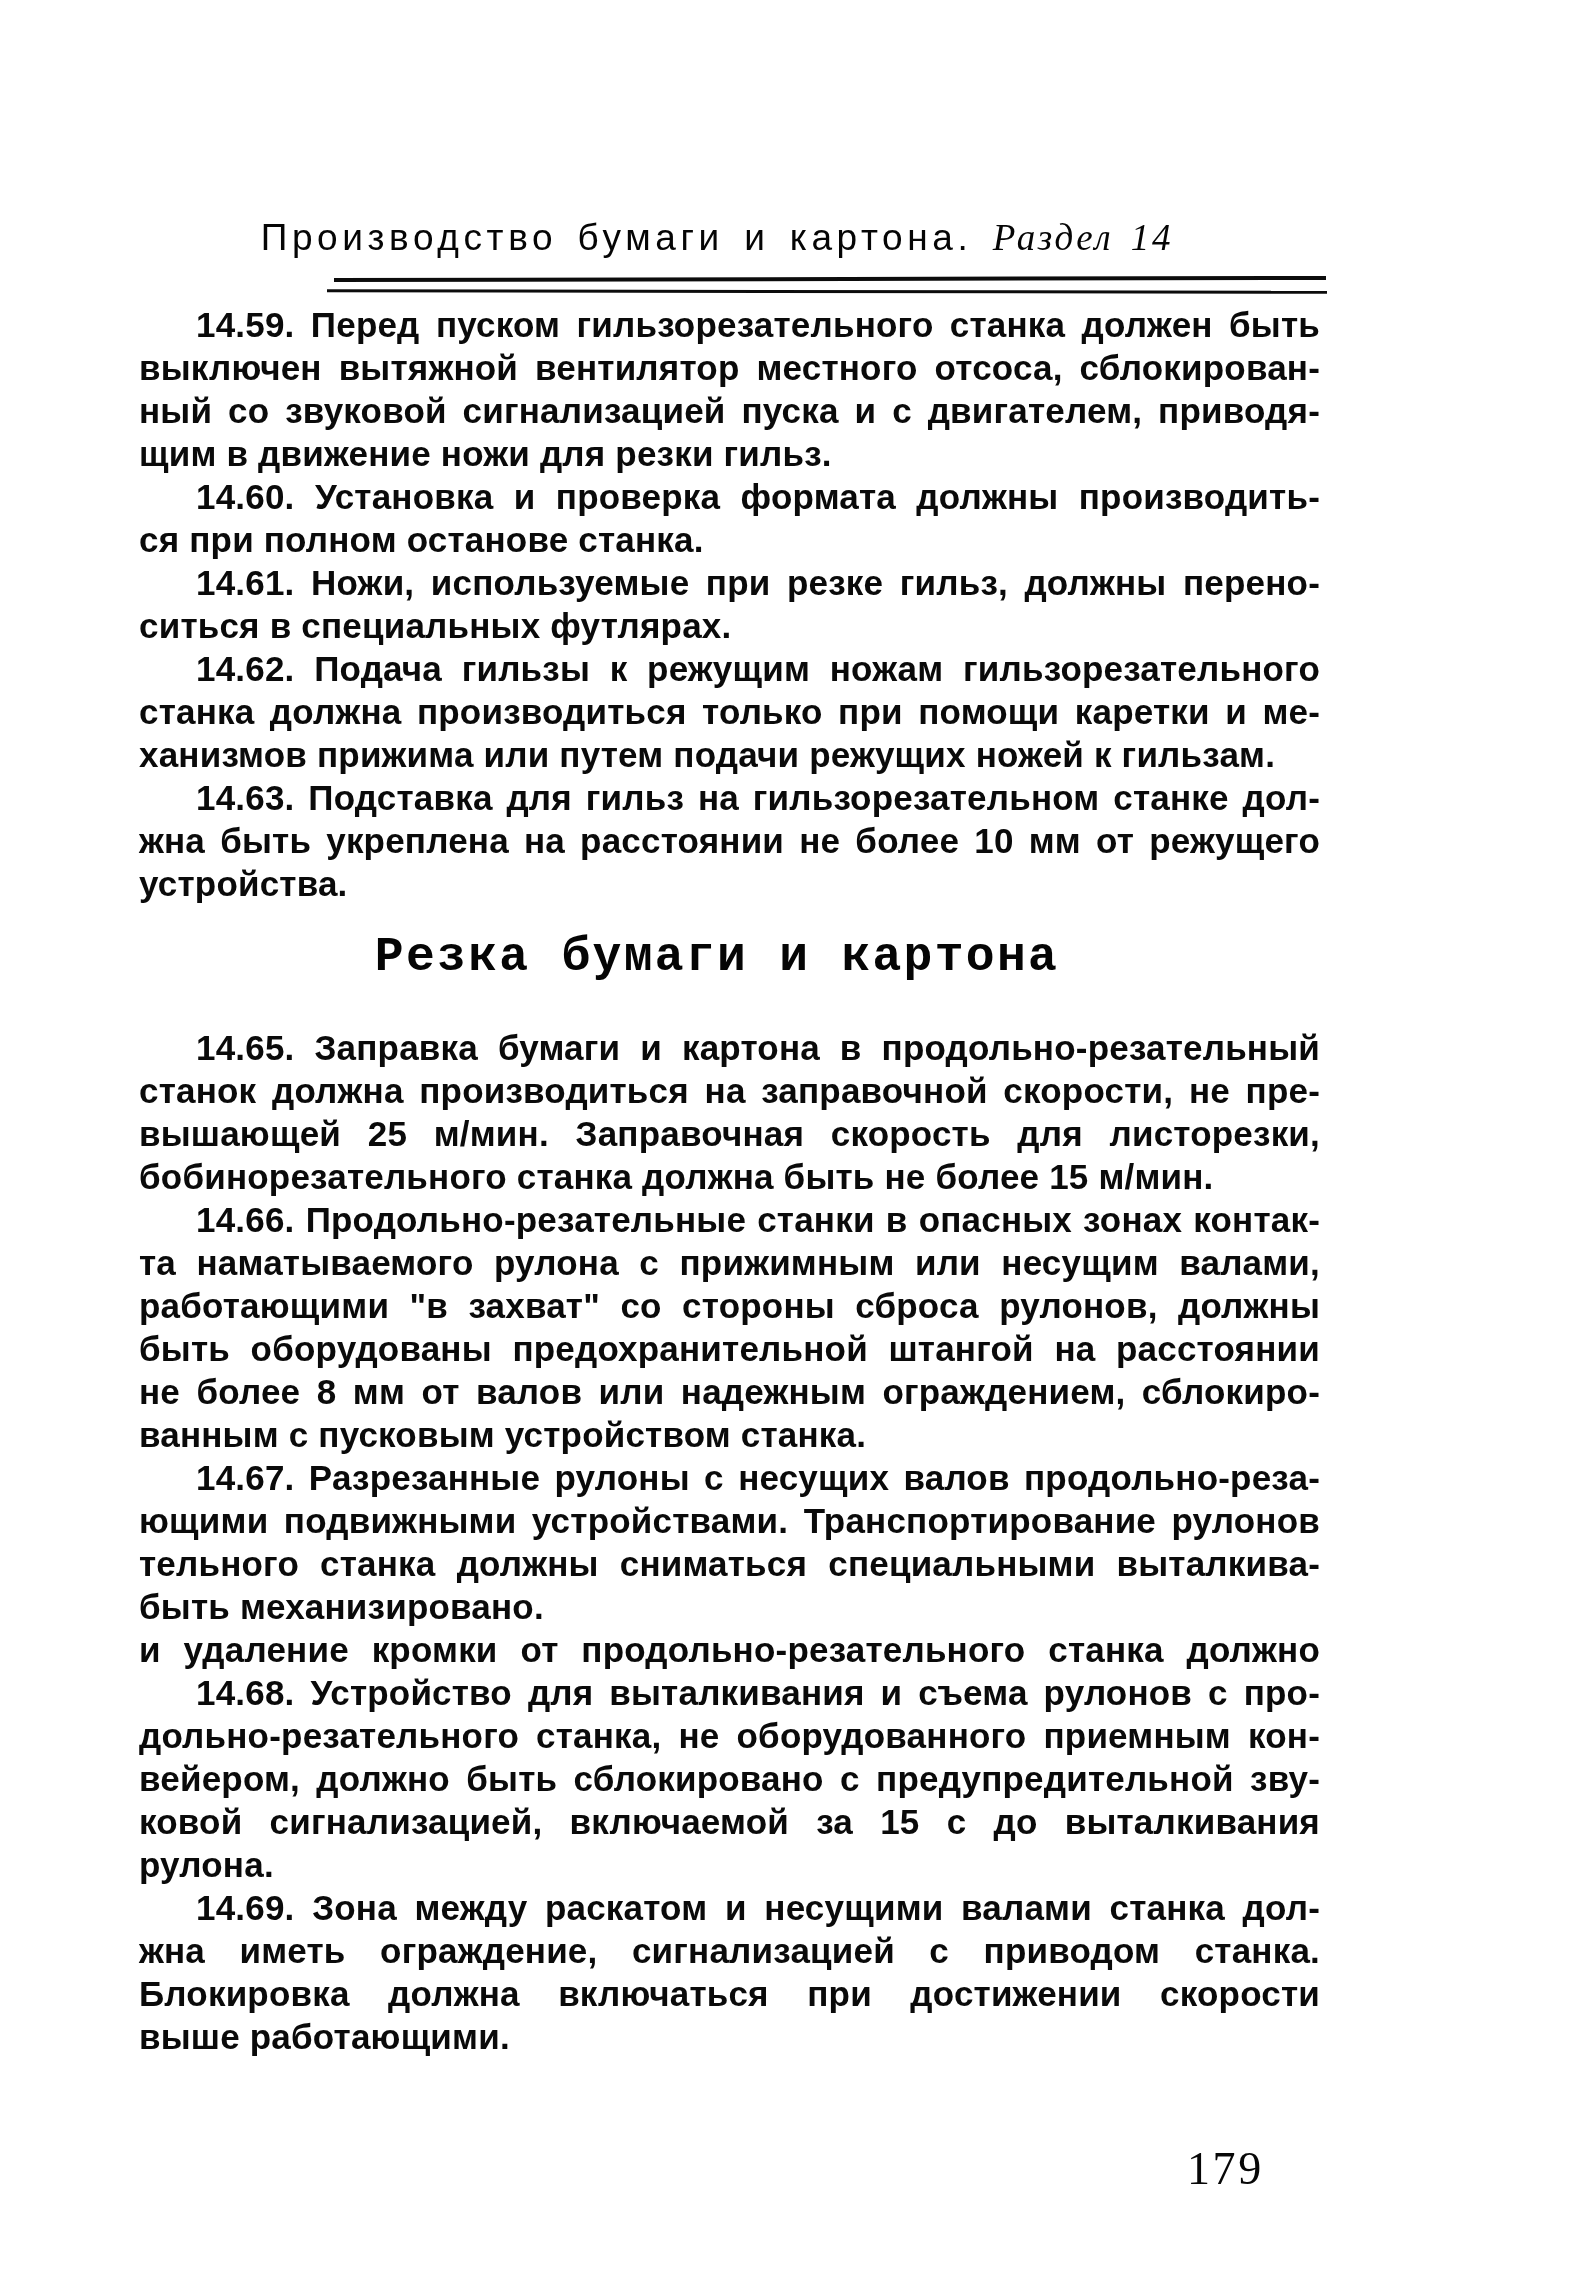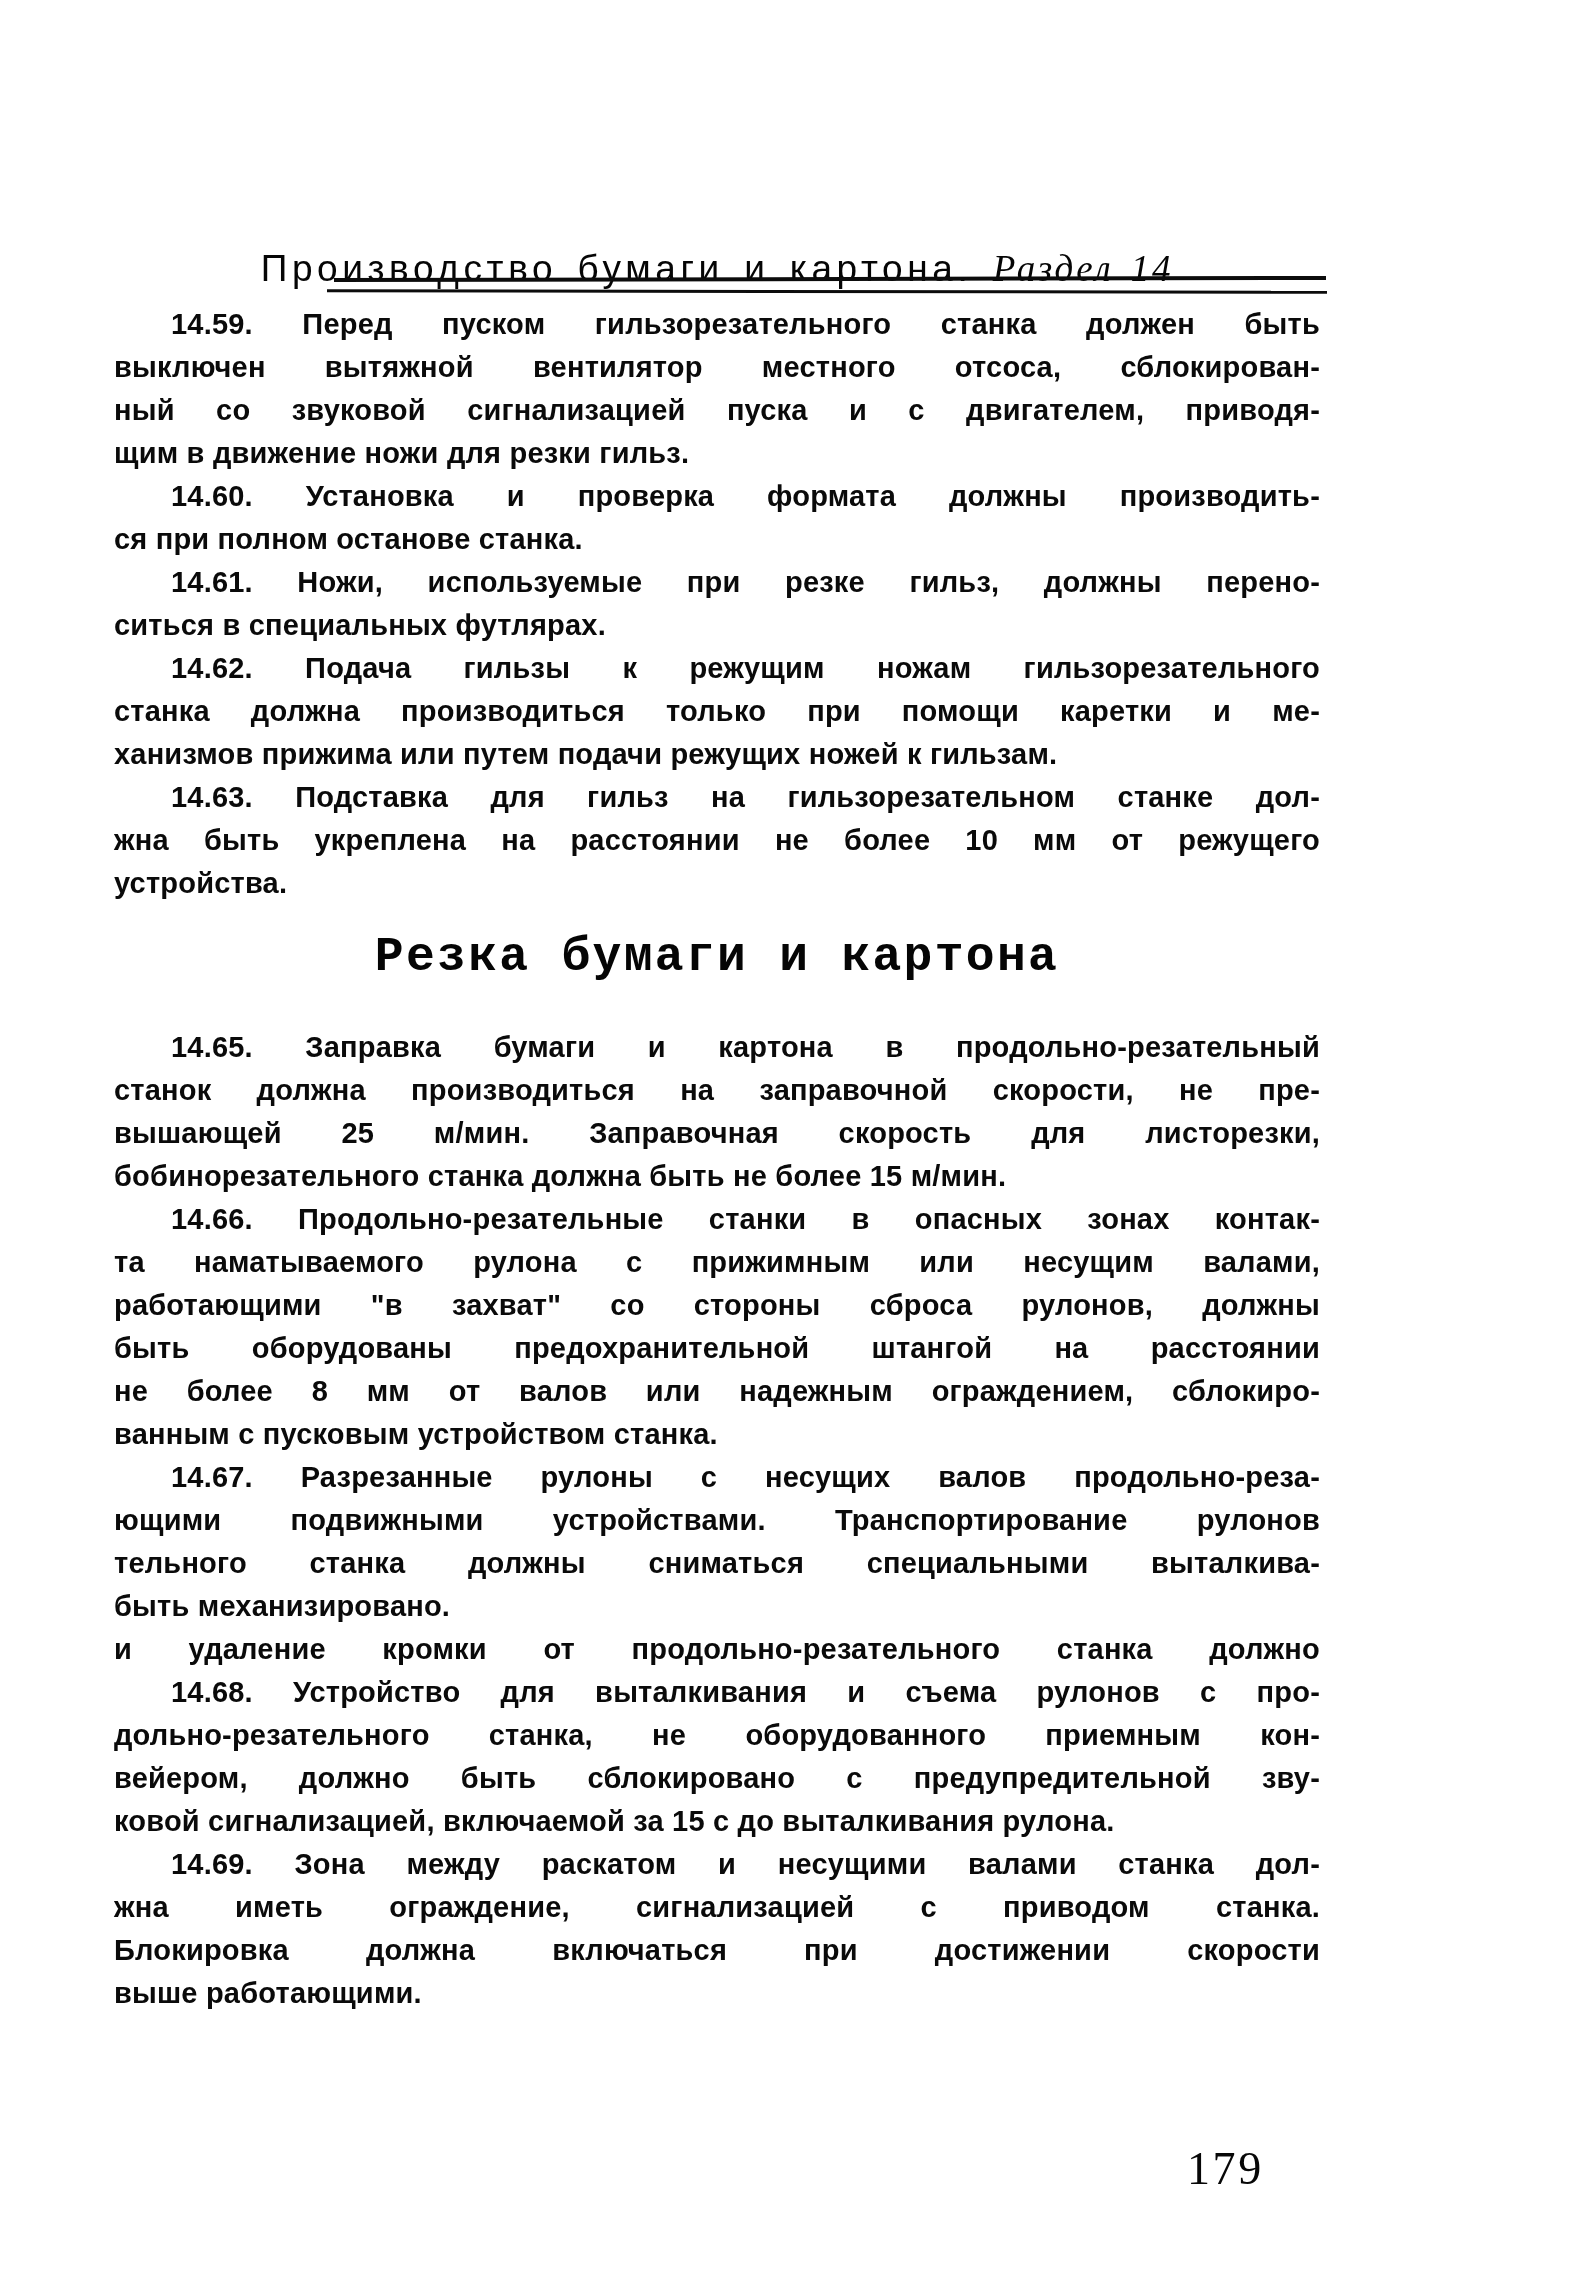--- a/index.html
+++ b/index.html
@@ -14,21 +14,21 @@
     margin: 0 auto;
     background: #ffffff;
     color: #0a0a0a;
     overflow: hidden;
     font-family: "Liberation Sans", sans-serif;
   }
   
   .running-head {
     position: absolute;
     left: 114px;
-    top: 247px;
+    top: 216px;
     width: 1206px;
     text-align: center;
     font-size: 37px;
     font-weight: 400;
     letter-spacing: 4.6px;
     word-spacing: 5.5px;
     white-space: nowrap;
     color: #050505;
   }
   .running-head .sect {
@@ -45,27 +45,28 @@
 
   
   .text-col {
     position: absolute;
     left: 114px;
     top: 303px;
     width: 1206px;
   }
   .para { margin: 0; }
   .ln {
-    font-size: 29px;
+    font-size: 35px;
     line-height: 43px;
     font-weight: 700;
     text-align: justify;
     text-align-last: justify;
     white-space: nowrap;
     letter-spacing: 0.2px;
+    margin-left: 25px;
   }
   .ln.first { padding-left: 57px; }
   .ln.last  { text-align-last: left; white-space: normal; }
 
   .section-heading {
     margin: 24px 0 40px 0;
     height: 57px;
     line-height: 57px;
     text-align: center;
     font-size: 48px;

